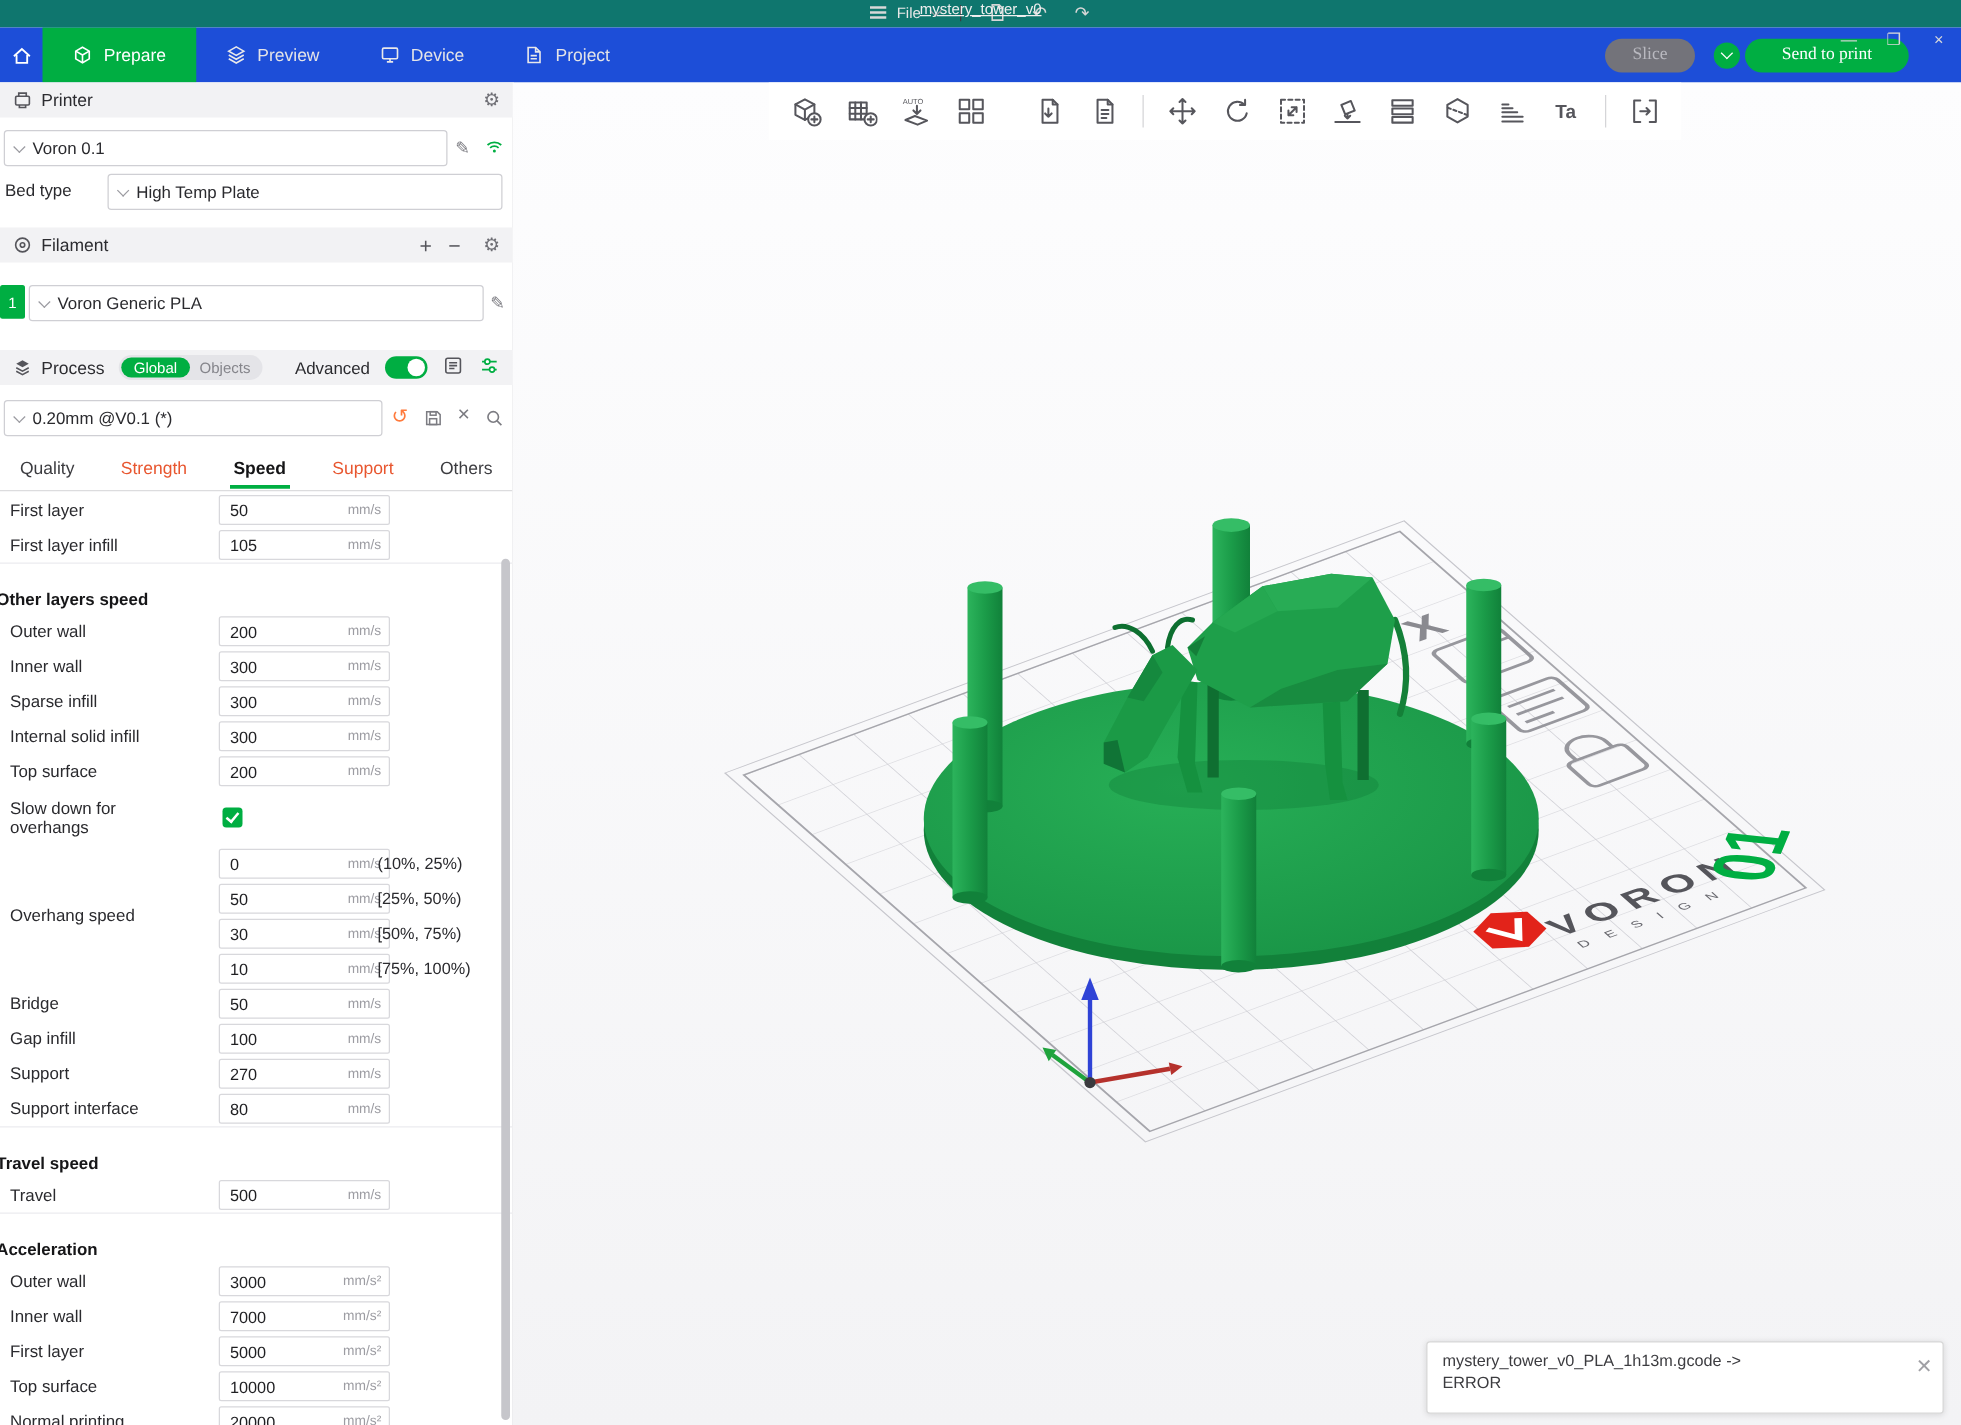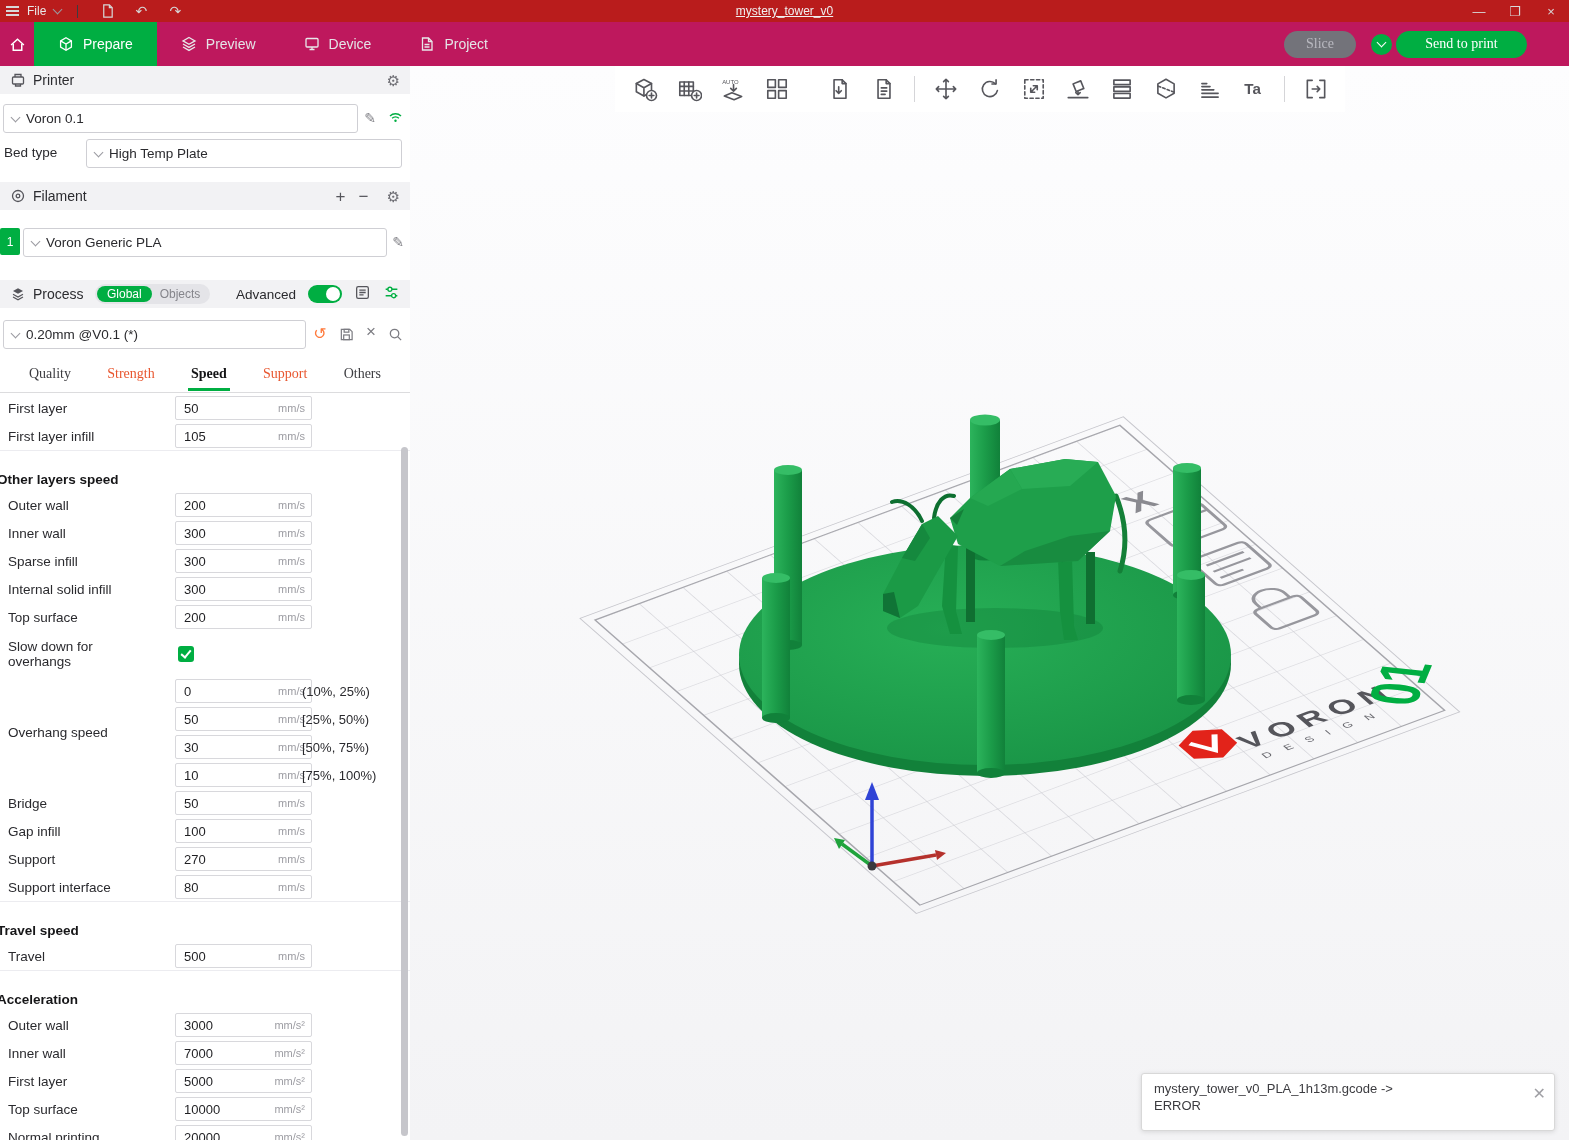--- a/index.html
+++ b/index.html
@@ -1,37 +1,37 @@
 <!DOCTYPE html>
 <html><head>
 <meta charset="utf-8">
 <style>
   html,body{margin:0;padding:0;width:1569px;height:1140px;overflow:hidden;
     font-family:"Liberation Sans",sans-serif;background:#fff;color:#26262a;}
   #app{position:absolute;inset:0;}
 
   
-  .titlebar{position:absolute;left:0;top:0;width:1569px;height:22px;background:#b91c1c;
-    display:flex;align-items:center;color:#e8e8e8;font-size:12px;}
+  .titlebar{position:absolute;left:0;top:0;width:1569px;height:22px;background:#0f766e;
+    display:flex;align-items:center;color:#e8e8e8;font-size:12px;flex-direction:column;}
   .tb-left{display:flex;align-items:center;gap:8px;padding-left:6px;}
   .hamb{width:13px;display:flex;flex-direction:column;gap:2.5px;cursor:pointer;}
   .hamb i{display:block;height:1.5px;background:#d8d8d8;}
   .chev{width:6px;height:6px;border-right:1.5px solid #9a9aa0;border-bottom:1.5px solid #9a9aa0;
     transform:rotate(45deg);display:inline-block;margin-top:-3px;}
   .chev.w{border-color:#fff;}
   .tb-sep{width:1px;height:13px;background:#3c3c40;margin:0 8px;}
   .tb-ic{width:26px;height:20px;display:flex;align-items:center;justify-content:center;cursor:pointer;
     color:#d6d6d6;font-size:14px;}
   .tb-title{position:absolute;left:0;right:0;text-align:center;color:#f0f0f0;font-size:12px;pointer-events:none;text-decoration:underline;}
   .winbtns{margin-left:auto;display:flex;z-index:2;}
   .winbtn{width:36px;height:22px;display:flex;align-items:center;justify-content:center;
     color:#d9d9d9;font-size:13px;cursor:pointer;}
 
   
-  .tabbar{position:absolute;left:0;top:22px;width:1569px;height:44px;background:#be185d;
+  .tabbar{position:absolute;left:0;top:22px;width:1569px;height:44px;background:#1d4ed8;
     display:flex;align-items:center;}
   .homebtn{width:34px;height:44px;display:flex;align-items:center;justify-content:center;cursor:pointer;}
   .mtab{height:44px;padding:0 24px;display:flex;align-items:center;gap:9px;color:#e4e4e7;
     font-size:14px;cursor:pointer;}
   .mtab.active{background:#00AE42;color:#fff;}
   .mtab svg{stroke:#e8e8ea;}
   .mtab.active svg{stroke:#fff;}
   .pill{border:none;border-radius:14px;font-size:14px;height:27px;cursor:pointer;
     font-family:Liberation Serif, serif;}
   .pill.slice{background:#73737a;color:#b9b9c0;width:72px;margin-left:auto;}
@@ -58,21 +58,21 @@
   .scope .g{background:#00AE42;color:#fff;border-radius:9px;padding:1px 10px;font-size:12px;}
   .scope .o{color:#85858b;padding:1px 8px;font-size:12px;}
   .adv{font-size:13.5px;color:#2a2a2e;}
   .switch{width:34px;height:18px;border-radius:9px;background:#00AE42;position:relative;cursor:pointer;}
   .switch::after{content:"";position:absolute;right:2px;top:2px;width:14px;height:14px;border-radius:50%;background:#fff;}
   .phead-right{position:absolute;right:10px;display:flex;align-items:center;gap:12px;}
   .reset{color:#ff7a3c;font-size:16px;}
 
   
   .ptabs{position:absolute;left:0;right:0;top:290px;height:36px;display:flex;align-items:center;
-    justify-content:space-between;padding:0 29px;border-bottom:1px solid #dcdcde;font-family:Liberation Serif, serif;}
+    justify-content:space-between;padding:0 16px;border-bottom:1px solid #dcdcde;}
   .ptab{font-size:14px;color:#3c3c40;cursor:pointer;position:relative;}
   .ptab.modified{color:#e8562f;}
   .ptab.active{font-weight:bold;color:#141416;}
   .ptab.active::after{content:"";position:absolute;left:-3px;right:-3px;bottom:-9px;height:3px;background:#00AE42;}
 
   
   .settings{position:absolute;left:0;right:0;top:326px;bottom:0;overflow:hidden;padding-top:2px;}
   .srow{position:relative;height:28px;}
   .lbl{position:absolute;left:8px;top:50%;transform:translateY(-50%);font-size:13.5px;color:#2a2a2e;width:160px;line-height:15px;}
   .box{position:absolute;left:175px;top:50%;transform:translateY(-50%);width:121px;height:22px;

